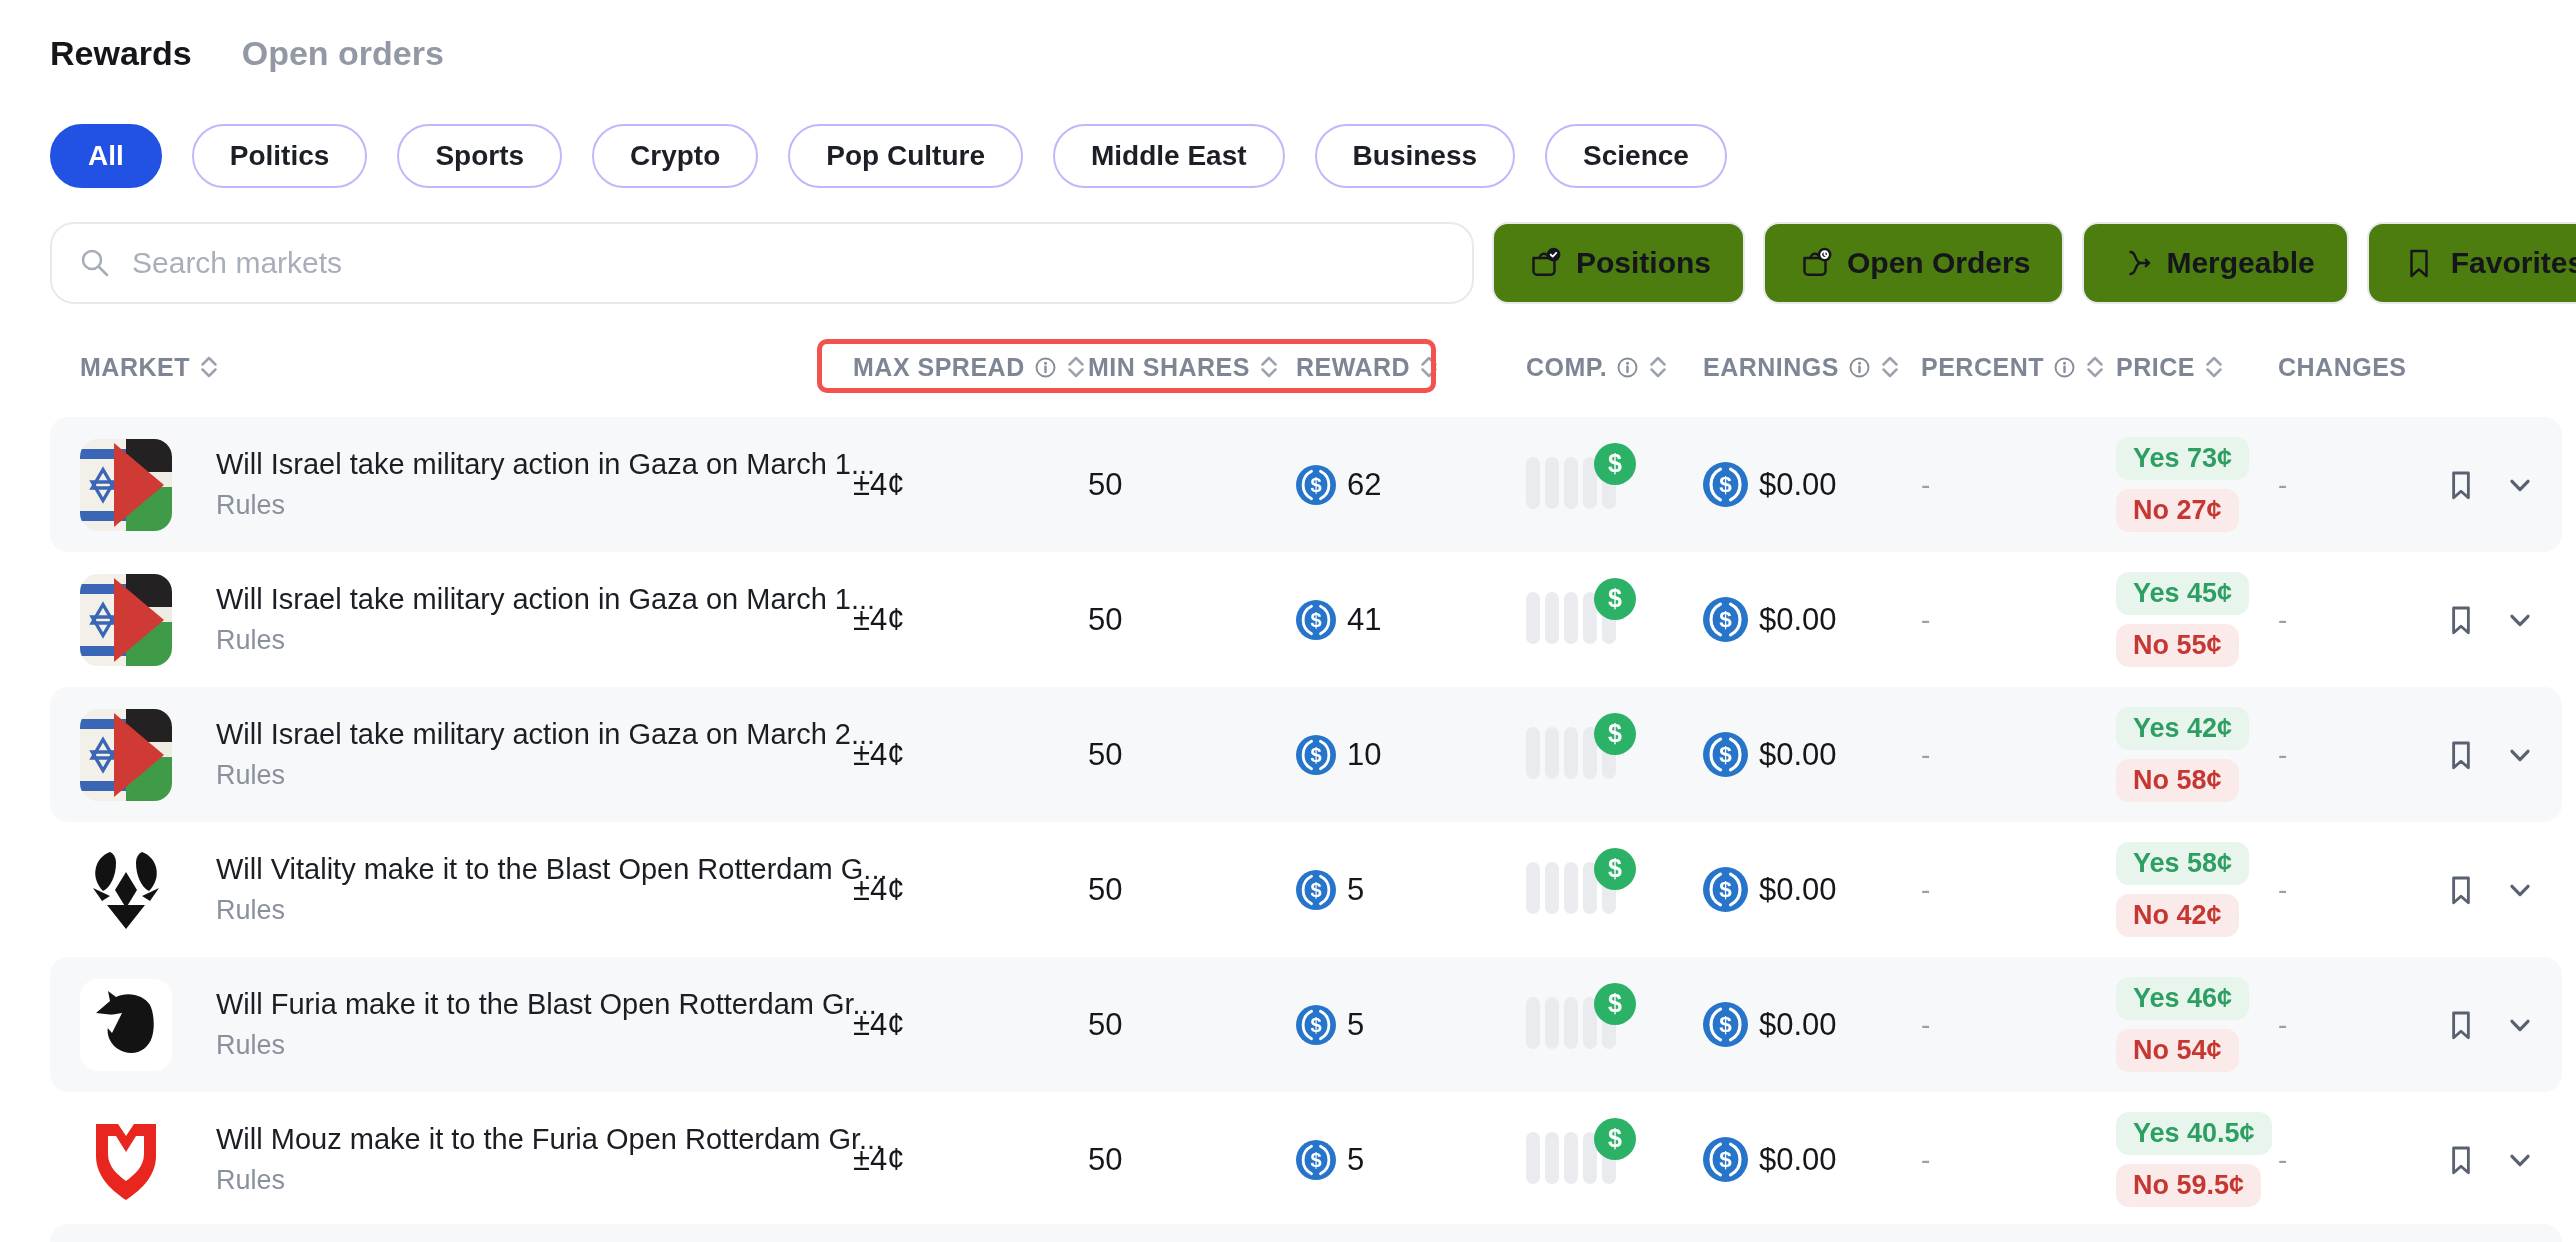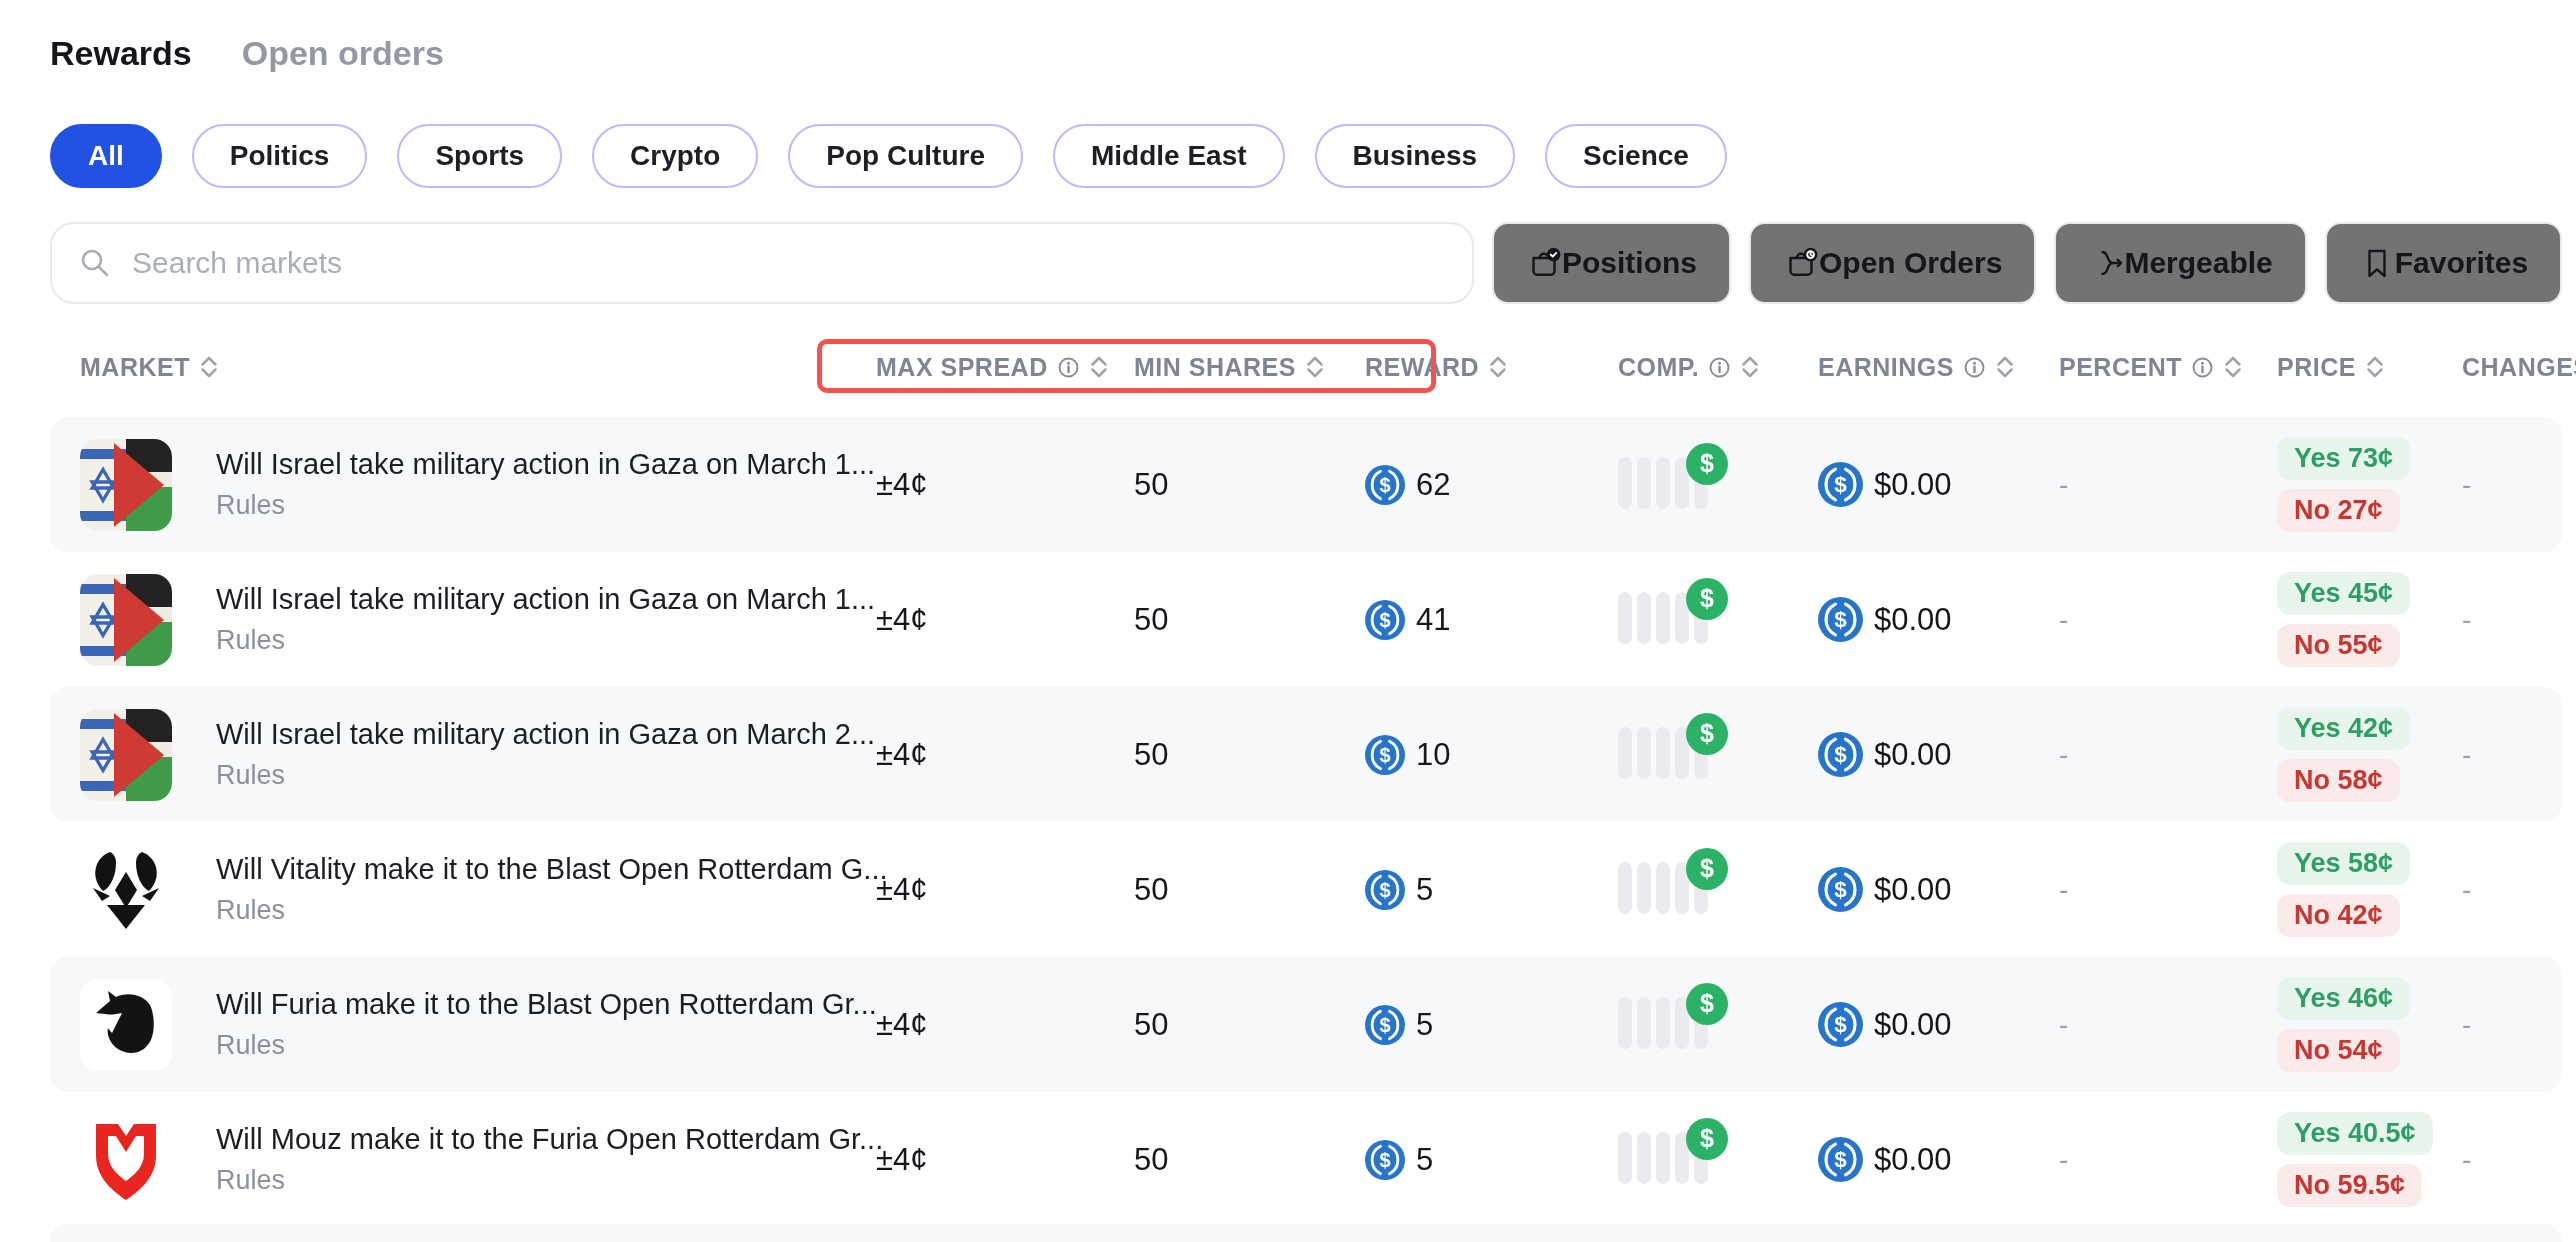--- a/index.html
+++ b/index.html
@@ -25,33 +25,32 @@
   .search{
     width:1424px;box-sizing:border-box;height:82px;border:2px solid #e7e9ee;border-radius:24px;
     background:#fff;display:flex;align-items:center;padding:0 26px;gap:18px;flex:none;
   }
   .search input{
     border:none;outline:none;flex:1;font-size:30px;color:#1c1f26;background:transparent;
     font-family:"Liberation Sans",sans-serif;
   }
   .search input::placeholder{color:#a9afba;}
   .tbtn{
-    height:82px;box-sizing:border-box;border:2px solid #e7e9ee;border-radius:16px;background:#737373;
-    display:flex;align-items:center;padding:0 32px;font-size:30px;font-weight:600;
+    height:82px;box-sizing:border-box;border:2px solid #e7e9ee;border-radius:16px;background:#4d7c0f;
+    display:flex;align-items:center;gap:14px;padding:0 32px;font-size:30px;font-weight:600;
     color:#14161c;white-space:nowrap;font-family:"Liberation Sans",sans-serif;cursor:pointer;flex:none;
   }
   .btn-ic{width:36px;height:36px;flex:none;}
   .btn-ic .stroke{stroke:#14161c;stroke-width:2.4;fill:none;stroke-linecap:round;stroke-linejoin:round;}
   .btn-ic .badge{fill:#14161c;}
   .btn-ic .wmark{stroke:#fff;stroke-width:1.9;fill:none;stroke-linecap:round;stroke-linejoin:round;}
   
   .grid{
     display:grid;align-items:center;
     grid-template-columns:773px 235px 208px 230px 177px 218px 195px 162px 130px 1fr;
-    gap:23px;
   }
   .thead{
     position:absolute;top:337px;left:50px;right:14px;height:60px;
     padding:0 26px 0 30px;box-sizing:border-box;
   }
   .th{display:flex;align-items:center;gap:9px;font-size:25px;font-weight:600;color:#7e8695;
       letter-spacing:0.5px;cursor:pointer;white-space:nowrap;}
   .sort{width:20px;height:26px;flex:none;}
   .sort path{stroke:#9ca3af;stroke-width:2.5;fill:none;stroke-linejoin:round;stroke-linecap:round;}
   .info{width:23px;height:23px;flex:none;}

